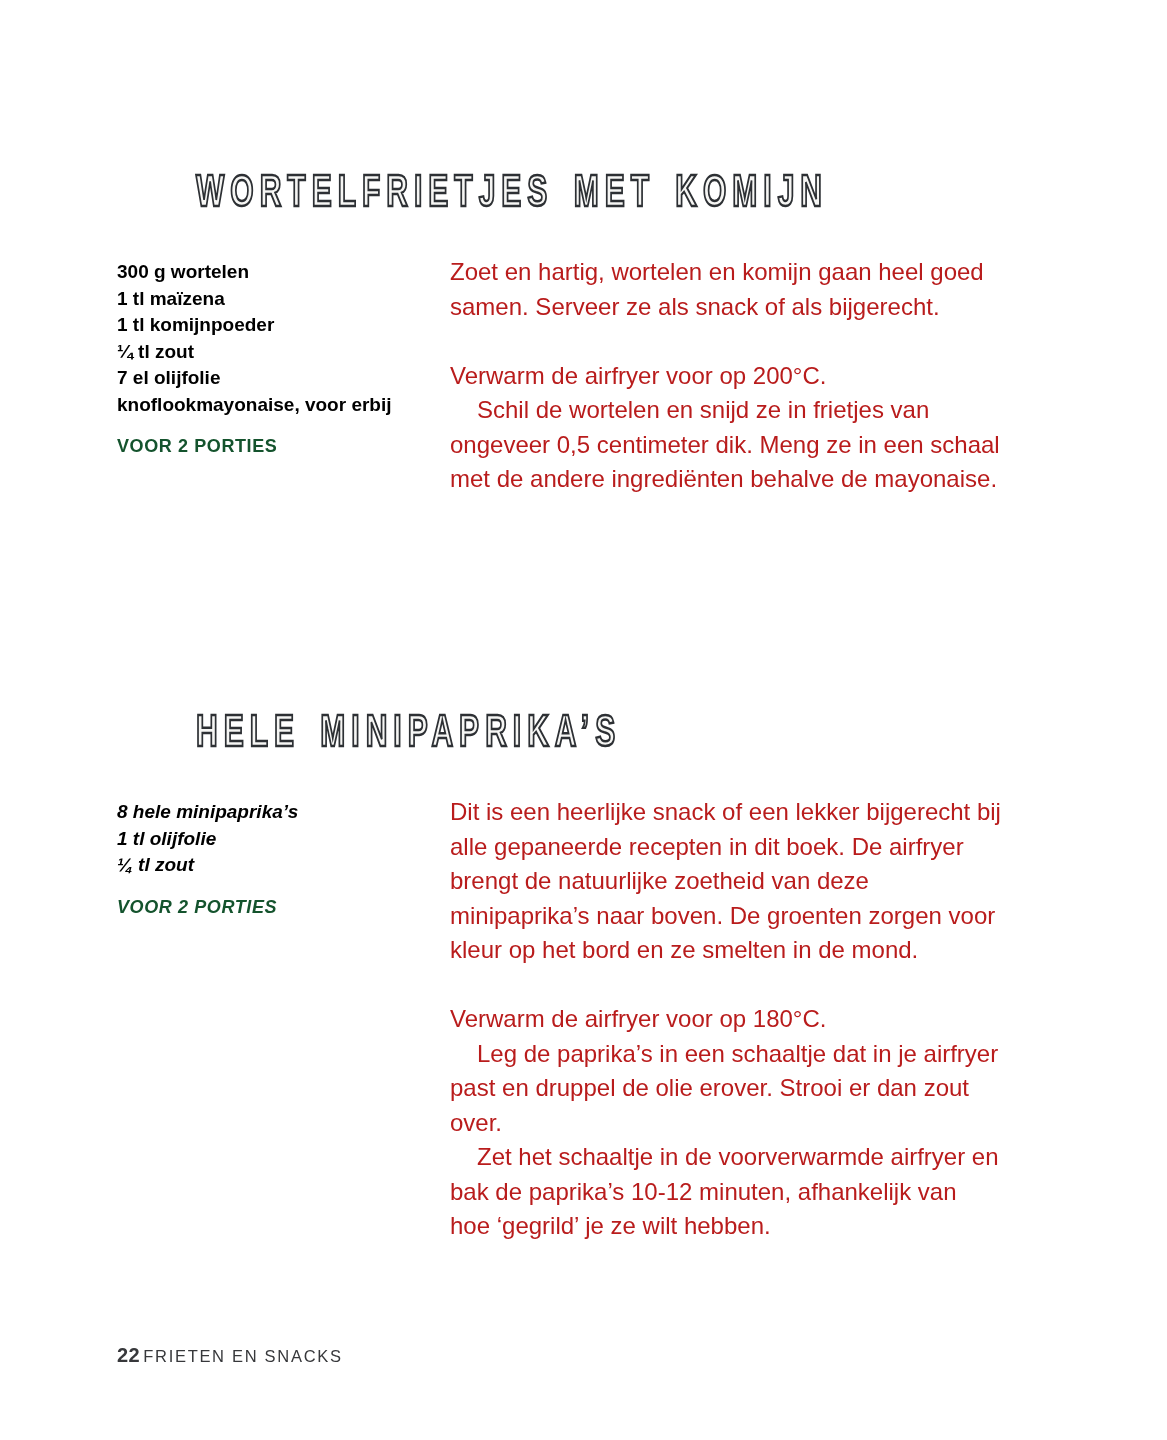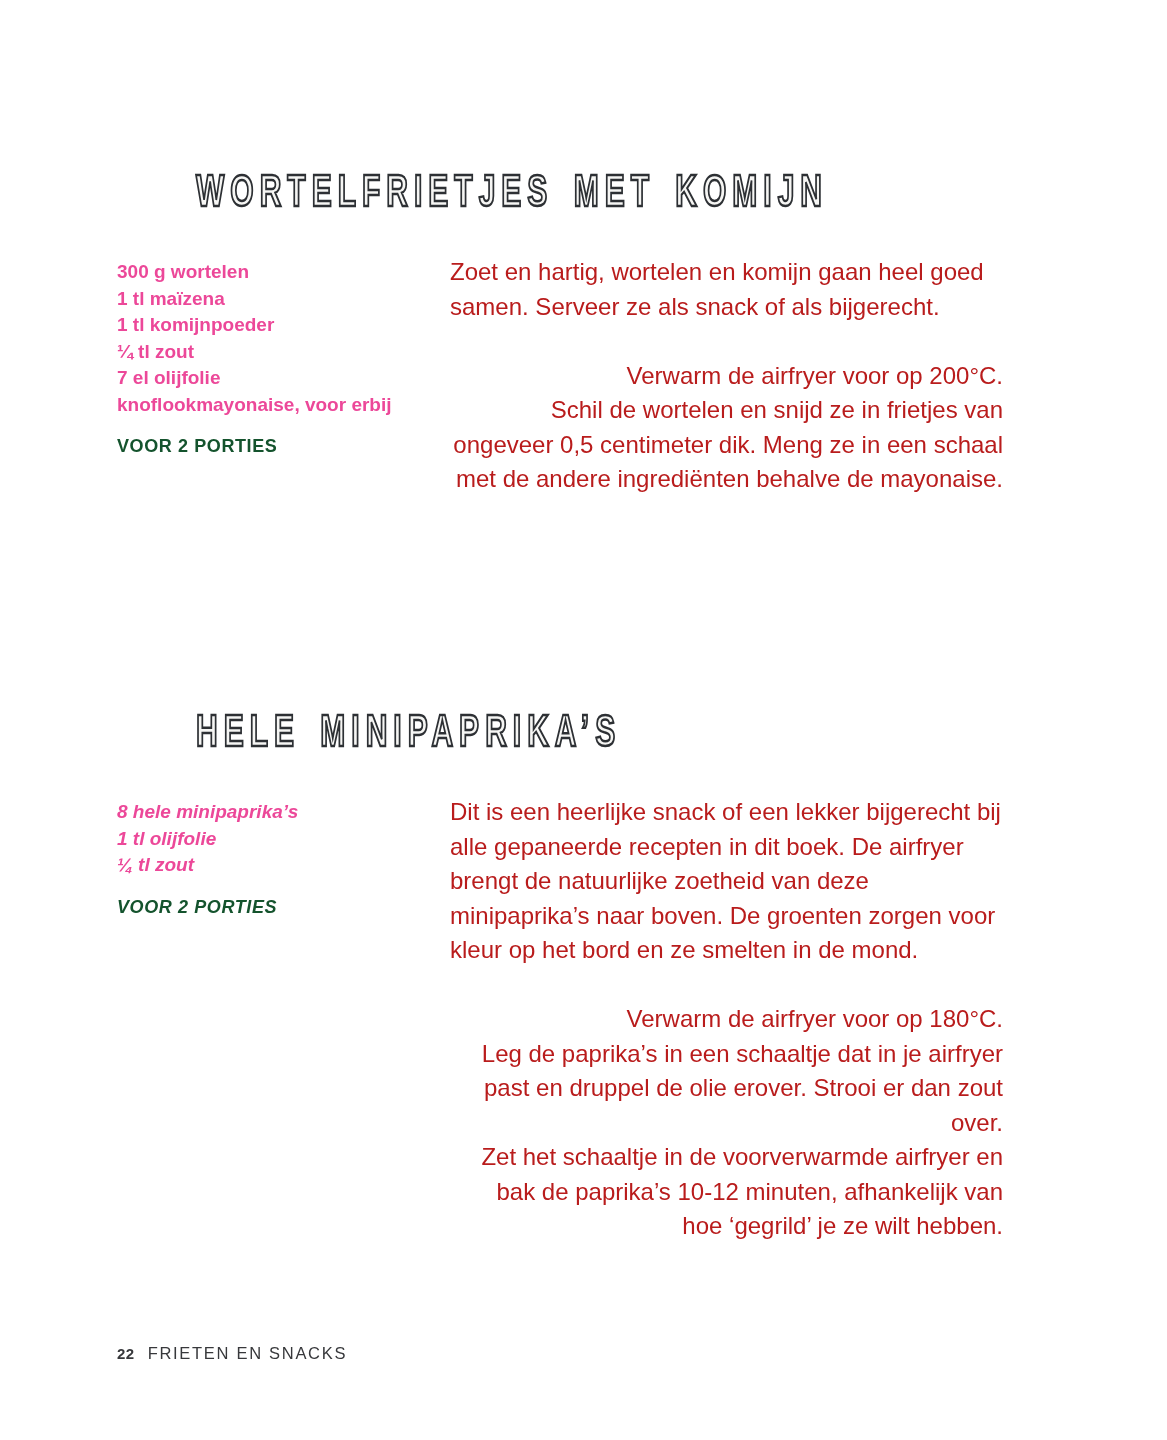--- a/index.html
+++ b/index.html
@@ -48,21 +48,21 @@
   .ing-2 { top: 799px; font-style: italic; }
   .ing-list {
     list-style: none;
     margin: 0;
     padding: 0;
   }
   .ing-item {
     font-weight: 700;
     font-size: 19px;
     line-height: 26.5px;
-    color: #ec4899;
+    color: #000000;
   }
   .servings {
     margin-top: 15px;
     font-weight: 700;
     font-size: 18px;
     line-height: 26px;
     letter-spacing: 0.6px;
     color: #14532d;
   }
 
@@ -75,37 +75,36 @@
     line-height: 34.5px;
     color: #b91c1c;
   }
   .body-1 { top: 255px; }
   .body-2 { top: 795px; }
   .intro { margin: 0; }
   .steps { margin-top: 34.5px; }
   .steps p {
     margin: 0;
     text-indent: 27px;
-    text-align: right;
   }
   .steps p:first-child { text-indent: 0; }
 
   
   .page-footer {
     position: absolute;
     left: 117px;
     top: 1344px;
     white-space: nowrap;
     color: #37383b;
   }
   .page-num {
     font-weight: 700;
-    font-size: 15px;
+    font-size: 20px;
     letter-spacing: 0.5px;
-    margin-right: 13px;
+    margin-right: 3px;
     text-align: right;
   }
   .section-label {
     font-size: 16.5px;
     letter-spacing: 1.7px;
   }
 </style>
 </head>
 <body>
 

